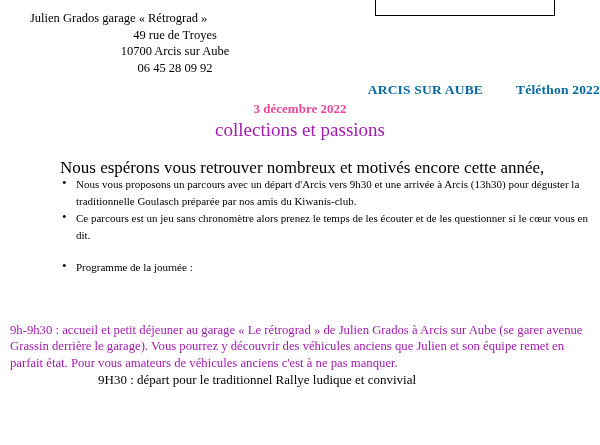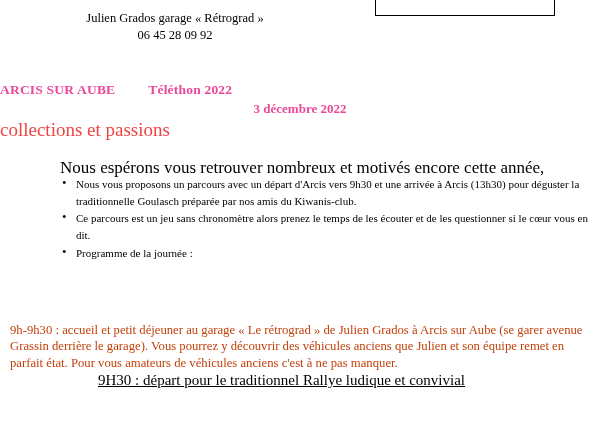--- a/index.html
+++ b/index.html
@@ -35,52 +35,53 @@
   
   .sender {
     position: absolute;
     left: 30px;
     top: 10px;
     width: 290px;
     font-size: 12.5px;
     line-height: 16.5px;
     text-align: center;
   }
-  .sender .line1 { text-align: center; }
+  .sender .line1 { text-align: left; }
   .sender div { white-space: nowrap; }
 
   
   .event-title {
     position: absolute;
     left: 0;
     top: 82px;
     width: 600px;
-    text-align: left;
-    color: #ec4899;
+    text-align: right;
+    color: #0369a1;
     font-size: 13.5px;
     font-weight: bold;
   }
   .event-title .l1 { letter-spacing: 0.2px; }
   .event-title .l1 .gap { display: inline-block; width: 26px; }
   .event-date {
     position: absolute;
     left: 0;
     top: 101px;
     width: 600px;
     text-align: center;
     color: #ec4899;
     font-size: 13px;
     font-weight: bold;
   }
   .event-head {
     position: absolute;
     left: 0;
     top: 119px;
     width: 600px;
-    color: #ef4444;
+    text-align: center;
+    color: #a21caf;
     font-size: 19px;
     font-family: "Liberation Serif", serif;
   }
 
   
   .intro {
     position: absolute;
     left: 60px;
     top: 158px;
     width: 500px;
@@ -105,41 +106,40 @@
     text-align: left;
   }
   ul.bullets > li:before {
     content: "\2022";
     position: absolute;
     left: 0;
     top: -1px;
     font-size: 13px;
   }
   ul.bullets > li.prog {
-    margin-top: 2px;
+    margin-top: 16px;
   }
 
   
   .red-para {
     position: absolute;
     left: 10px;
     top: 322px;
     width: 582px;
-    color: #c2410c;
+    color: #a21caf;
     font-size: 12.7px;
     line-height: 16.4px;
     text-align: left;
   }
 
   .sched {
     position: absolute;
     left: 98px;
     width: 480px;
-    font-size: 15px;
-    text-decoration: underline;
+    font-size: 13px;
   }
   .sched.s1 { top: 372px; }
   .sched.s2 { top: 390px; }
 
   .footer {
     position: absolute;
     left: 10px;
     top: 427px;
     width: 585px;
     font-size: 12.7px;
@@ -148,20 +148,22 @@
 </style>
 </head>
 <body>
 
 <div class="page">
 
   <div class="top-box"></div>
 
   <div class="sender">
     <div class="line1">Julien Grados garage « Rétrograd »</div>
+    <div>49 rue de Troyes</div>
+    <div>10700 Arcis sur Aube</div>
     <div>06 45 28 09 92</div>
   </div>
 
   <div class="event-title">
     <span class="l1">
       <span>ARCIS SUR AUBE</span>
       <span class="gap"></span>
       <span>Téléthon 2022</span>
     </span>
   </div>

